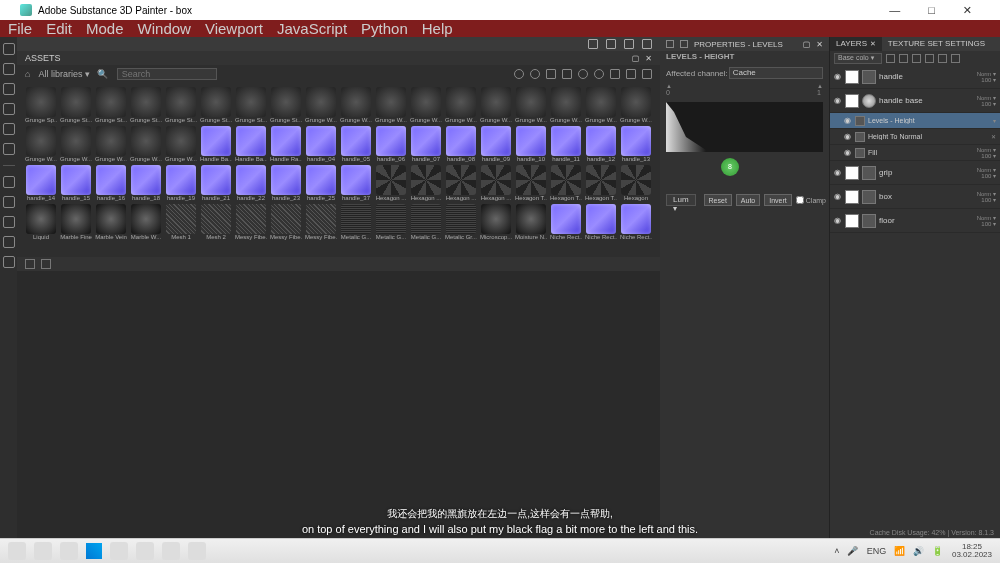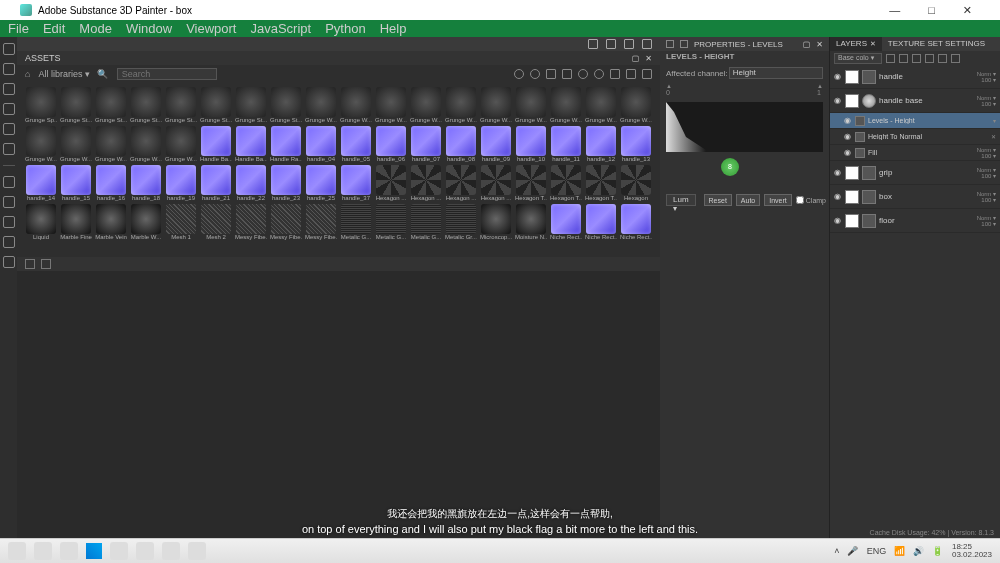--- a/index.html
+++ b/index.html
@@ -1,21 +1,21 @@
 <!DOCTYPE html>
 <html><head>
 <meta charset="utf-8">
 <style>
 * { margin:0; padding:0; box-sizing:border-box; font-family:"Segoe UI",Arial,sans-serif; }
 body { width:1000px; height:563px; background:#e8e8e8; overflow:hidden; position:relative; }
 .titlebar { height:20px; background:#fff; display:flex; align-items:center; padding:0 20px; font-size:10px; }
 .titlebar .icon { width:12px; height:12px; background:linear-gradient(135deg,#5ee7df,#4a9b8c); border-radius:2px; margin-right:6px; }
 .titlebar .winbtns { margin-left:auto; display:flex; gap:12px; font-size:11px; color:#333; }
 .titlebar .winbtns span { cursor:pointer; padding:0 8px; }
-.menubar { height:17px; background:#15803d; display:flex; align-items:center; padding:0 8px; gap:14px; font-size:13px; color:#ccc; }
+.menubar { height:17px; background:#7f1d1d; display:flex; align-items:center; padding:0 8px; gap:14px; font-size:15px; color:#ccc; }
 .menubar span { cursor:pointer; }
 .app { display:flex; height:501px; background:#2a2a2a; }
 .toolstrip { width:18px; background:#2e2e2e; display:flex; flex-direction:column; align-items:center; padding-top:6px; gap:8px; }
 .toolstrip .tool { width:12px; height:12px; border:1px solid #888; border-radius:2px; }
 .toolstrip .sep { width:12px; height:1px; background:#555; margin:2px 0; }
 .center { flex:1; display:flex; flex-direction:column; }
 .viewtop { height:14px; background:#3a3a3a; display:flex; align-items:center; justify-content:flex-end; padding-right:8px; gap:8px; }
 .viewtop .ic { width:10px; height:10px; border:1px solid #aaa; border-radius:1px; }
 .viewport { flex:1; background:linear-gradient(180deg,#8a8868 0%,#7a7858 30%,#b8b090 60%,#d4ccb0 100%); position:relative; overflow:hidden; margin:4px; border-radius:2px; }
 .viewport .pipe { position:absolute; left:200px; top:180px; width:270px; height:60px; background:linear-gradient(180deg,#888 0%,#ccc 20%,#222 50%,#111 70%,#333 100%); border-radius:30px/30px; }
@@ -82,21 +82,21 @@
 .layer .thmb.mask { background:#fff; }
 .layer .thmb.ball { border-radius:50%; background:radial-gradient(#ddd,#888); }
 .layer .name { flex:1; overflow:hidden; }
 .layer .blend { font-size:6px; color:#888; text-align:right; line-height:1; }
 .layer.sub { padding-left:14px; height:16px; font-size:7px; }
 .layer.sub .thmb { width:10px; height:10px; }
 .taskbar { position:absolute; bottom:0; left:0; right:0; height:25px; background:linear-gradient(180deg,#f0f0f0,#e0e0e0); display:flex; align-items:center; padding:0 8px; gap:8px; font-size:9px; color:#444; border-top:1px solid #ccc; }
 .taskbar .start { width:16px; height:16px; background:linear-gradient(45deg,#0078d4,#00a4ef); }
 .taskbar .tbic { width:18px; height:18px; background:#ddd; border-radius:3px; }
 .taskbar .right { margin-left:auto; display:flex; align-items:center; gap:8px; }
-.taskbar .clock { font-size:8px; text-align:left; line-height:1; }
+.taskbar .clock { font-size:8px; text-align:center; line-height:1; }
 .subtitle1 { position:absolute; bottom:42px; left:50%; transform:translateX(-50%); font-size:10px; color:#fff; text-shadow:0 0 3px #000; white-space:nowrap; }
 .subtitle2 { position:absolute; bottom:28px; left:50%; transform:translateX(-50%); font-size:11px; color:#fff; text-shadow:0 0 3px #000; white-space:nowrap; }
 .status-right { position:absolute; right:6px; bottom:27px; font-size:7px; color:#888; }
 </style>
 </head>
 <body>
 
 <div class="titlebar">
   <div class="icon"></div>
   <span>Adobe Substance 3D Painter - box</span>
@@ -469,21 +469,21 @@
       <div class="props-tabs">
         <div class="ptic"></div>
         <div class="ptic"></div>
         <span>PROPERTIES - LEVELS</span>
         <span style="margin-left:auto">▢</span>
         <span>✕</span>
       </div>
       <div class="props-sub">LEVELS - HEIGHT</div>
       <div class="props-row">
         <span>Affected channel:</span>
-        <div class="sel">Height</div>
+        <div class="sel">Cache</div>
       </div>
       <div class="histmarks">
         <span>0</span>
         <span>1</span>
       </div>
       <div class="histogram">
         <div class="curve"></div>
       </div>
       <div class="histbtns">
         <div class="marker">8</div>

